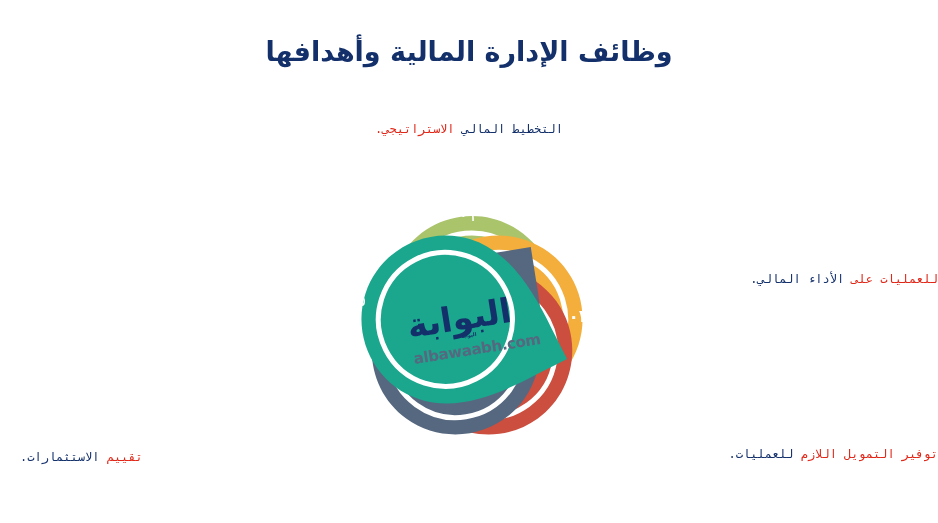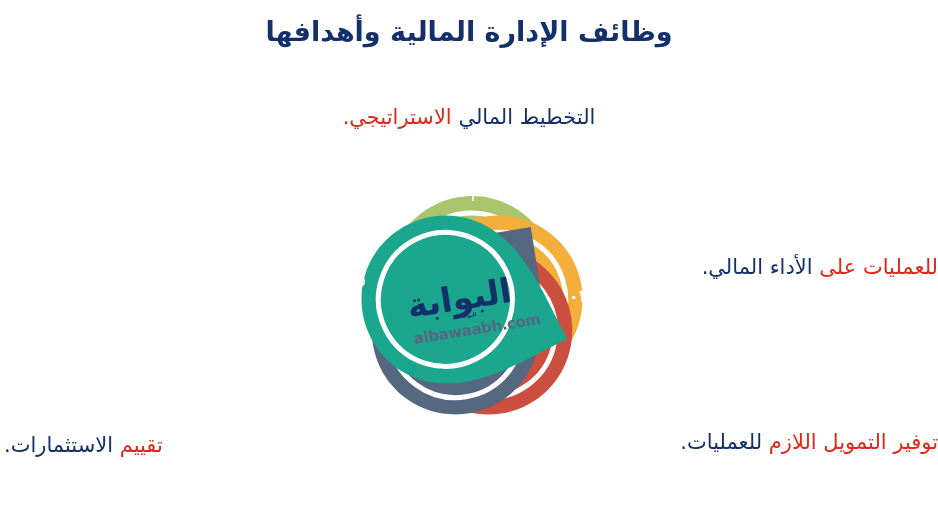--- a/index.html
+++ b/index.html
@@ -14,20 +14,21 @@
     overflow: hidden;
     font-family: "DejaVu Sans", "Liberation Sans", sans-serif;
     position: relative;
   }
 
   #infographic {
     position: relative;
     width: 938px;
     height: 467px;
     background: #ffffff;
+    margin-top: 20px;
   }
 
   
   .title {
     position: absolute;
     top: 16px;
     left: 0;
     width: 938px;
     text-align: center;
     font-size: 27px;
@@ -67,24 +68,25 @@
   .num-1 { left: 433px; top: 187px; }
   .num-2 { left: 544px; top: 288px; font-weight: bold; }
   .num-3 { left: 500px; top: 404px; }
   .num-4 { left: 365px; top: 404px; }
   .num-5 { left: 322px; top: 272px; }
 
   
   .label {
     position: absolute;
     direction: rtl;
-    font-size: 21px;
+    font-size: 12px;
     line-height: 1.45;
     color: #13306b;
     white-space: nowrap;
+    font-family: Liberation Mono, monospace;
   }
   .label .hl { color: #e02718; }
 
   .label-1 {
     left: 0;
     top: 102px;
     width: 938px;
     text-align: center;
   }
   .label-2 {
@@ -93,21 +95,21 @@
     width: 280px;
     text-align: right;
   }
   .label-3 {
     left: 608px;
     top: 427px;
     width: 330px;
     text-align: right;
   }
   .label-4 {
-    left: 4px;
+    left: 20px;
     top: 430px;
     width: 350px;
     text-align: left;
   }
   .label-5 {
     left: 0px;
     top: 256px;
     width: 300px;
     text-align: center;
     white-space: normal;

